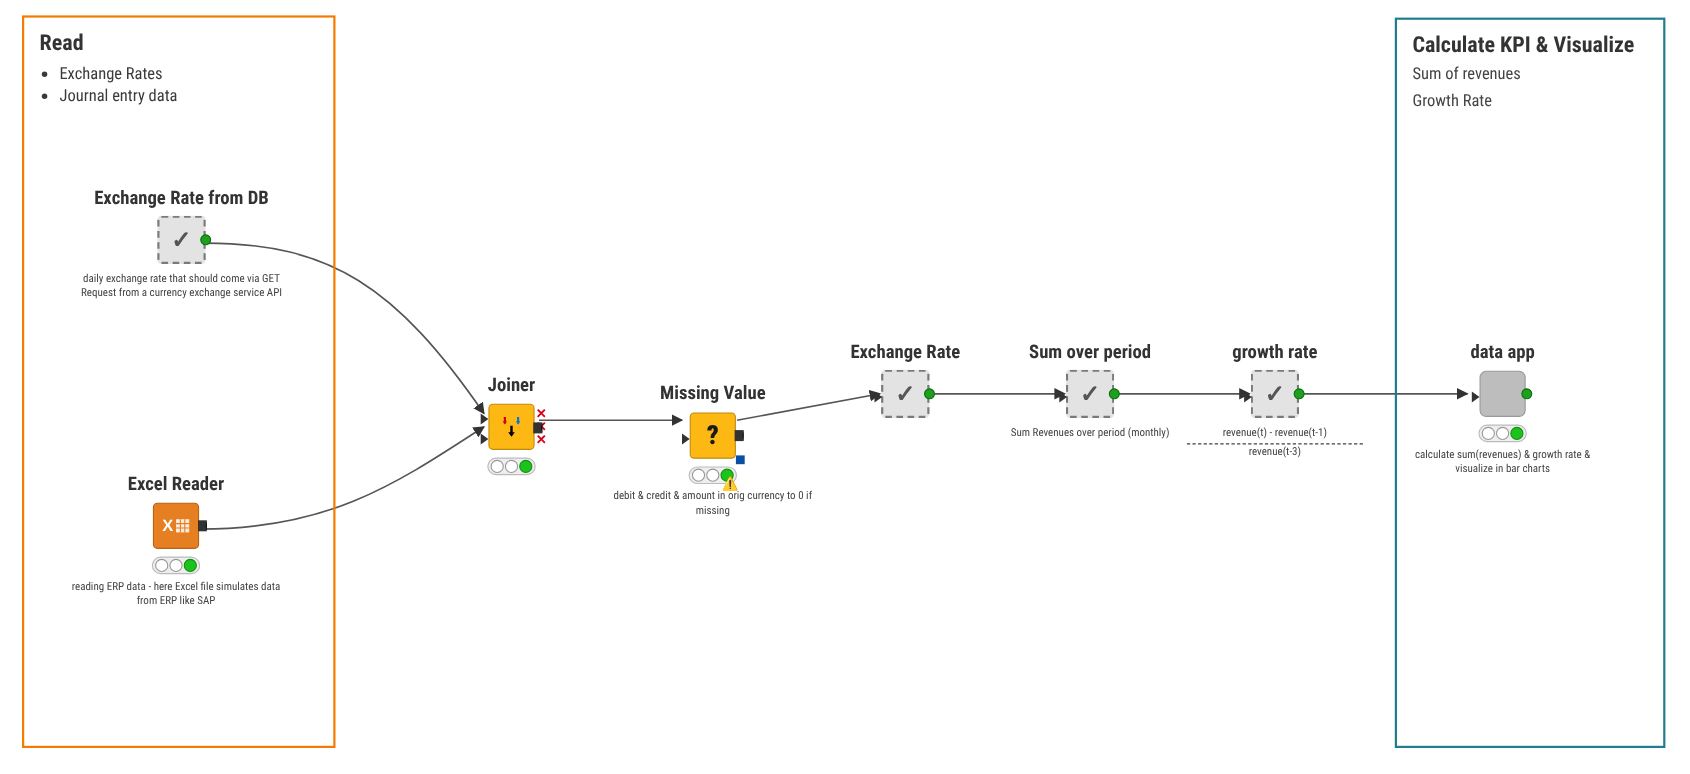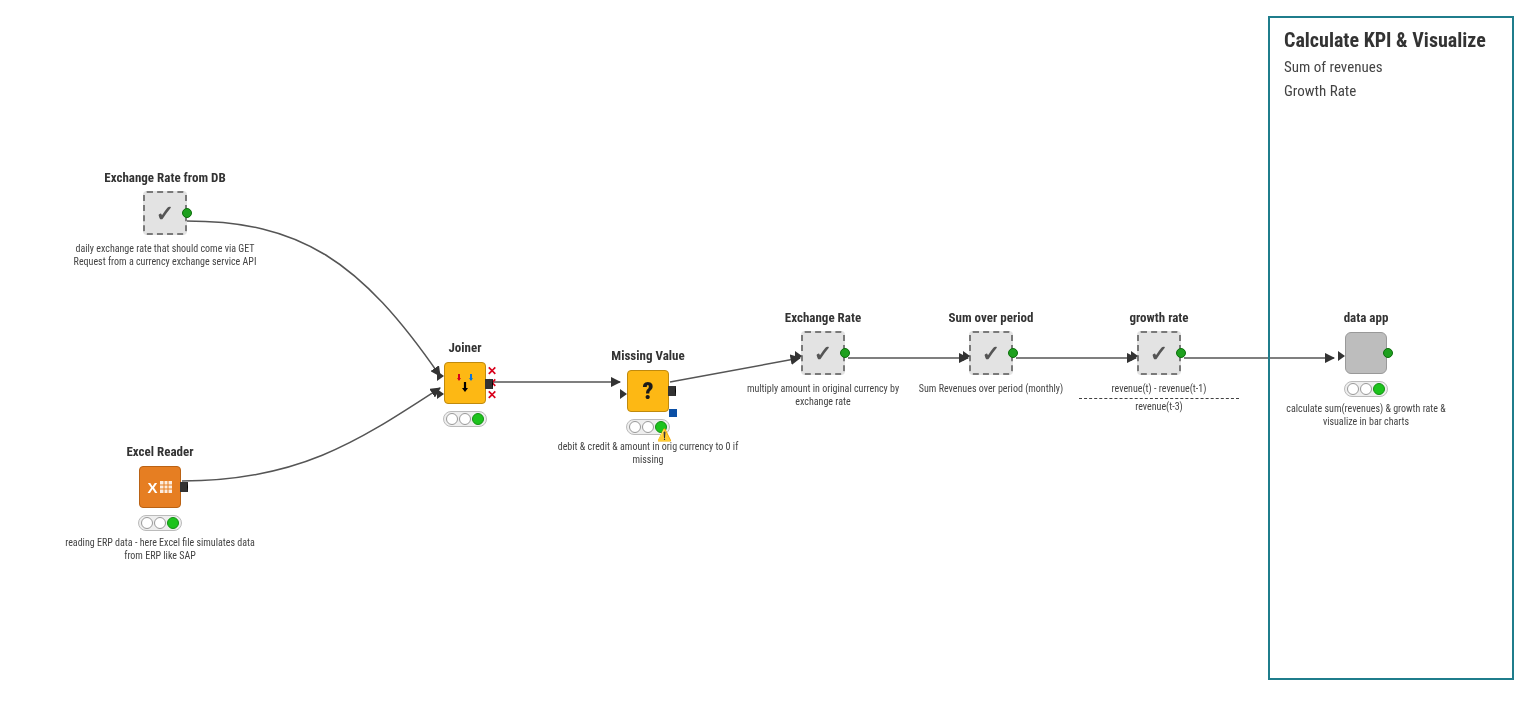--- a/index.html
+++ b/index.html
@@ -45,21 +45,21 @@
   .node {
     position: absolute;
     width: 200px;
     text-align: center;
     display: flex;
     flex-direction: column;
     align-items: center;
   }
   .node-title {
     font-weight: 700;
-    font-size: 13px;
+    font-size: 17px;
     color: #333;
     margin-bottom: 4px;
   }
   .node-icon-wrap {
     position: relative;
     width: 48px;
     height: 48px;
     display: flex;
     align-items: center;
     justify-content: center;
@@ -190,39 +190,46 @@
 
     <path d="M 670 382 L 800 358" fill="none" stroke="#555" stroke-width="1.5" marker-end="url(#arrow)"></path>
 
     <path d="M 848 358 L 968 358" fill="none" stroke="#555" stroke-width="1.5" marker-end="url(#arrow)"></path>
 
     <path d="M 1016 358 L 1136 358" fill="none" stroke="#555" stroke-width="1.5" marker-end="url(#arrow)"></path>
 
     <path d="M 1184 358 L 1334 358" fill="none" stroke="#555" stroke-width="1.5" marker-end="url(#arrow)"></path>
   </svg>
 
+  <div class="anno-box" style="left:20px; top:14px; width:285px; height:666px; border-color:#f47a00;">
+    <div class="anno-title">Read</div>
+    <ul class="anno-list">
+      <li>Exchange Rates</li>
+      <li>Journal entry data</li>
+    </ul>
+  </div>
 
   <div class="anno-box" style="left:1268px; top:16px; width:246px; height:664px; border-color:#1f7d8c;">
     <div class="anno-title">Calculate KPI &amp; Visualize</div>
     <div class="anno-sub1">Sum of revenues</div>
     <div class="anno-sub2">Growth Rate</div>
   </div>
 
   <div class="node" style="left:60px; top:170px; width:210px;">
     <div class="node-title">Exchange Rate from DB</div>
     <div class="node-icon-wrap">
       <div class="node-icon node-dashed">
         <span class="check-mark">✓</span>
         <span class="out-port"></span>
       </div>
     </div>
     <div class="node-desc">daily exchange rate that should come via GET Request from a currency exchange service API</div>
   </div>
 
-  <div class="node" style="left:60px; top:444px; width:200px;">
+  <div class="node" style="left:60px; top:430px; width:200px;">
     <div class="node-title">Excel Reader</div>
     <div class="node-icon-wrap">
       <div class="node-icon node-excel">
         <span class="excel-glyph">
           <span style="font-size:15px;">X</span>
           <svg width="14" height="14" viewBox="0 0 14 14" style="margin-left:1px;">
               <rect x="1" y="1" width="12" height="12" fill="#fff" opacity="0.85"></rect>
               <line x1="1" y1="5" x2="13" y2="5" stroke="#e67e22" stroke-width="1"></line>
               <line x1="1" y1="9" x2="13" y2="9" stroke="#e67e22" stroke-width="1"></line>
               <line x1="5" y1="1" x2="5" y2="13" stroke="#e67e22" stroke-width="1"></line>
@@ -288,21 +295,20 @@
 
   <div class="node" style="left:738px; top:310px; width:170px;">
     <div class="node-title">Exchange Rate</div>
     <div class="node-icon-wrap">
       <div class="node-icon node-dashed">
         <span class="check-mark">✓</span>
         <span class="in-port" style="top:18px;"></span>
         <span class="out-port"></span>
       </div>
     </div>
-    <div class="node-desc">multiply amount in original currency by exchange rate</div>
   </div>
 
   <div class="node" style="left:906px; top:310px; width:170px;">
     <div class="node-title">Sum over period</div>
     <div class="node-icon-wrap">
       <div class="node-icon node-dashed">
         <span class="check-mark">✓</span>
         <span class="in-port" style="top:18px;"></span>
         <span class="out-port"></span>
       </div>

